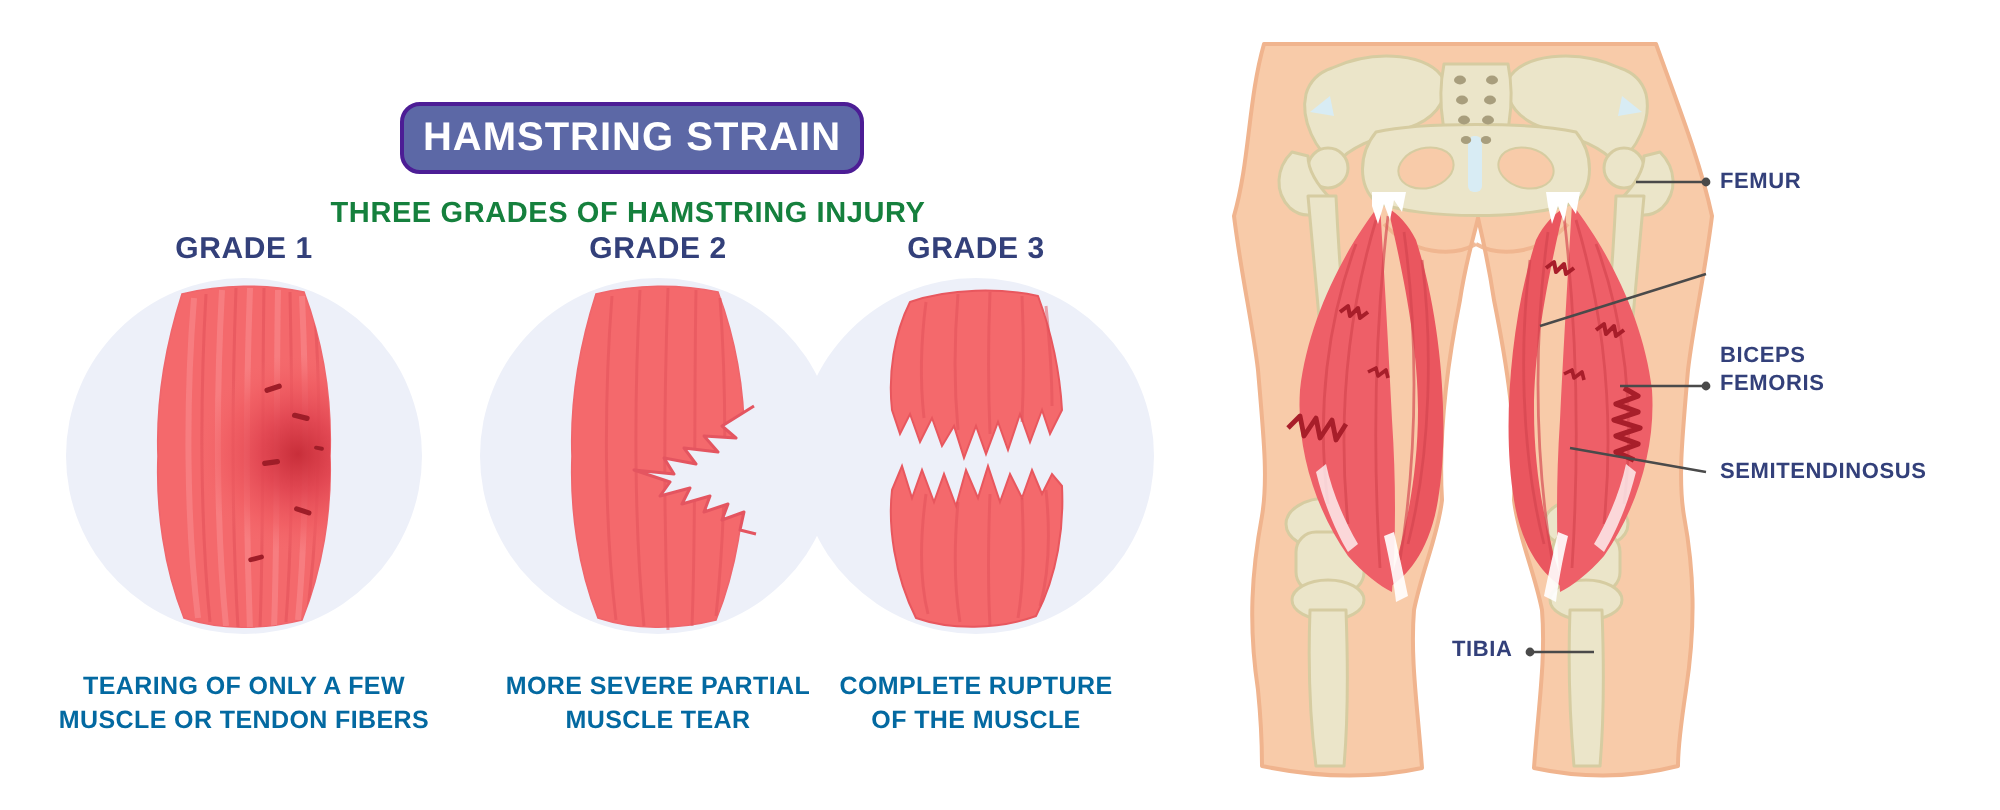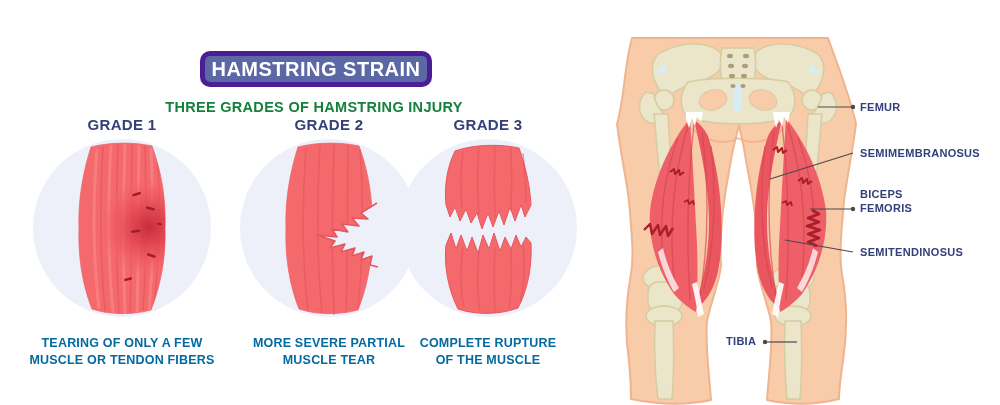--- a/index.html
+++ b/index.html
@@ -2,34 +2,34 @@
 <html><head>
 <meta charset="utf-8">
 <style>
   html,body{margin:0;padding:0;}
   .canvas{
     position:relative;width:1000px;height:405px;background:#ffffff;overflow:hidden;
     font-family:"Liberation Sans",sans-serif;
   }
   .badge{
     position:absolute;left:200px;top:51px;width:232px;height:36px;
-    background:#5c68a6;border:5px solid #4c1d95;border-radius:10px;
+    background:#5c68a6;border:2px solid #4c1d95;border-radius:10px;
     color:#ffffff;font-size:20px;font-weight:bold;letter-spacing:.5px;
     display:flex;align-items:center;justify-content:center;box-sizing:border-box;
   }
   .subtitle{
     position:absolute;left:0;top:99px;width:628px;text-align:center;
     color:#15803d;font-size:14.5px;font-weight:bold;letter-spacing:.3px;
   }
   .grade-col{position:absolute;top:116px;width:200px;text-align:center;}
   .grade-col .g-label{color:#33407a;font-size:15px;font-weight:bold;letter-spacing:.3px;text-align:center;}
   .grade-col .g-circle{margin:6px auto 0 auto;width:178px;height:178px;}
   .grade-col .g-cap{margin-top:18px;color:#0369a1;font-size:12.5px;font-weight:bold;line-height:1.35;letter-spacing:.2px;}
   .col1{left:22px;} .col2{left:229px;} .col3{left:388px;}
-  .anatomy{position:absolute;left:600px;top:0;width:400px;height:295px;margin-top:16px;}
+  .anatomy{position:absolute;left:600px;top:0;width:400px;height:295px;}
   .lbl{
     position:absolute;color:#33407a;font-size:11px;font-weight:bold;letter-spacing:.3px;line-height:1.25;
   }
   .lbl-femur{left:260px;top:85px;}
   .lbl-semimembranosus{left:260px;top:131px;}
   .lbl-biceps{left:260px;top:172px;width:70px;}
   .lbl-semitendinosus{left:260px;top:230px;}
   .lbl-tibia{left:126px;top:319px;}
 </style>
 </head>
@@ -255,19 +255,18 @@
         <line x1="170" y1="163" x2="253" y2="137"></line>
         <line x1="210" y1="193" x2="253" y2="193"></line>
           <circle cx="253" cy="193" r="1.6"></circle>
         <line x1="185" y1="224" x2="253" y2="236"></line>
         <line x1="165" y1="326" x2="197" y2="326"></line>
           <circle cx="165" cy="326" r="1.6"></circle>
       </g>
     </svg>
 
     <div class="lbl lbl-femur">FEMUR</div>
-    <div class="lbl lbl-semimembranosus">SEMIMEMBRANOSUS</div>
     <div class="lbl lbl-biceps">BICEPS FEMORIS</div>
     <div class="lbl lbl-semitendinosus">SEMITENDINOSUS</div>
     <div class="lbl lbl-tibia">TIBIA</div>
   </div>
 
 </div>
 
 </body></html>

